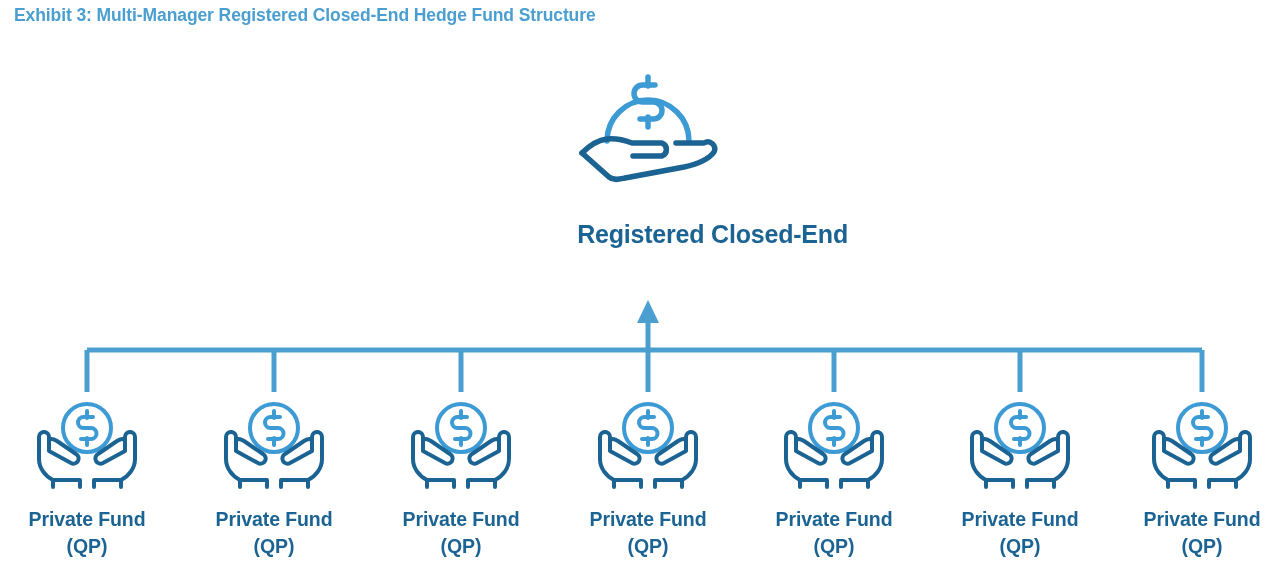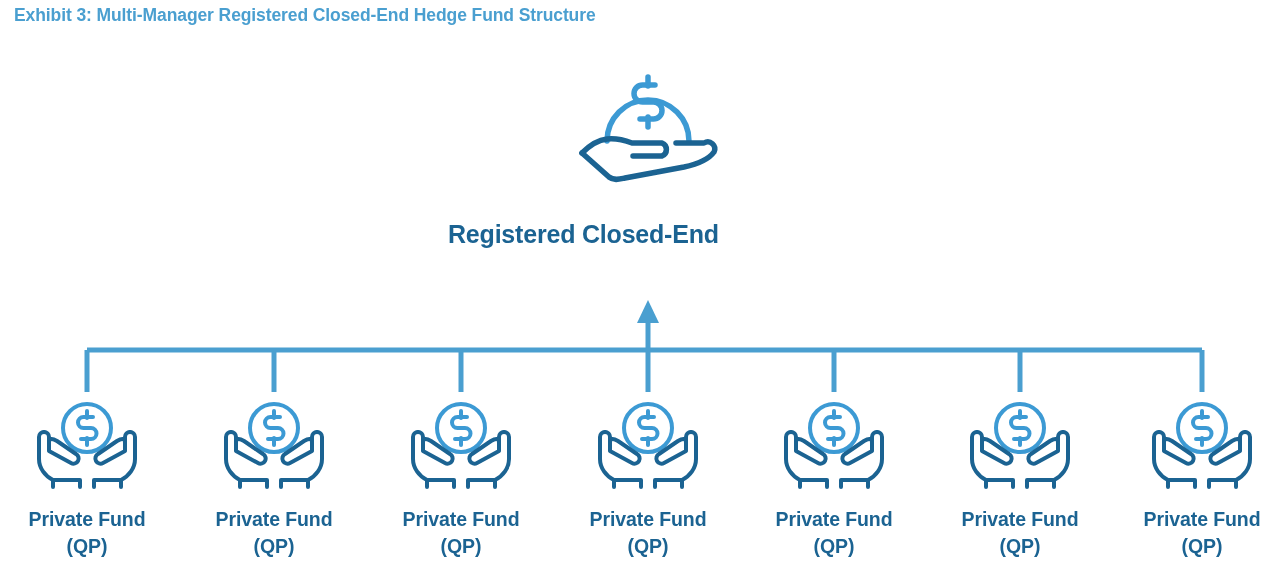--- a/index.html
+++ b/index.html
@@ -28,21 +28,21 @@
     white-space: nowrap;
     text-align: center;
   }
 
   
   .parent-node {
     position: absolute;
     left: 448px;
     top: 55px;
     width: 400px;
-    text-align: left;
+    text-align: right;
   }
   .parent-icon {
     width: 144px;
     height: 128px;
     margin: 0 auto;
     display: block;
   }
   .parent-label {
     margin-top: 34px;
     font-size: 25px;

